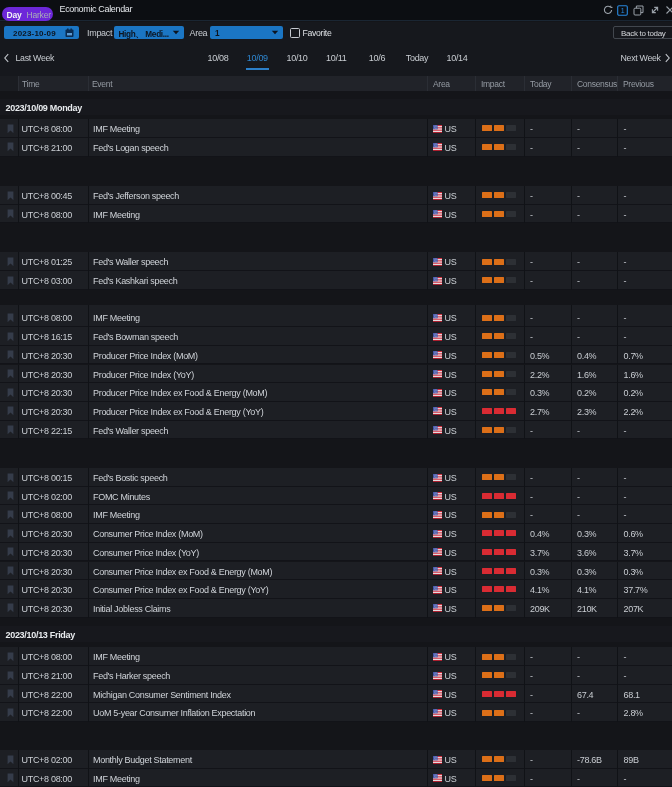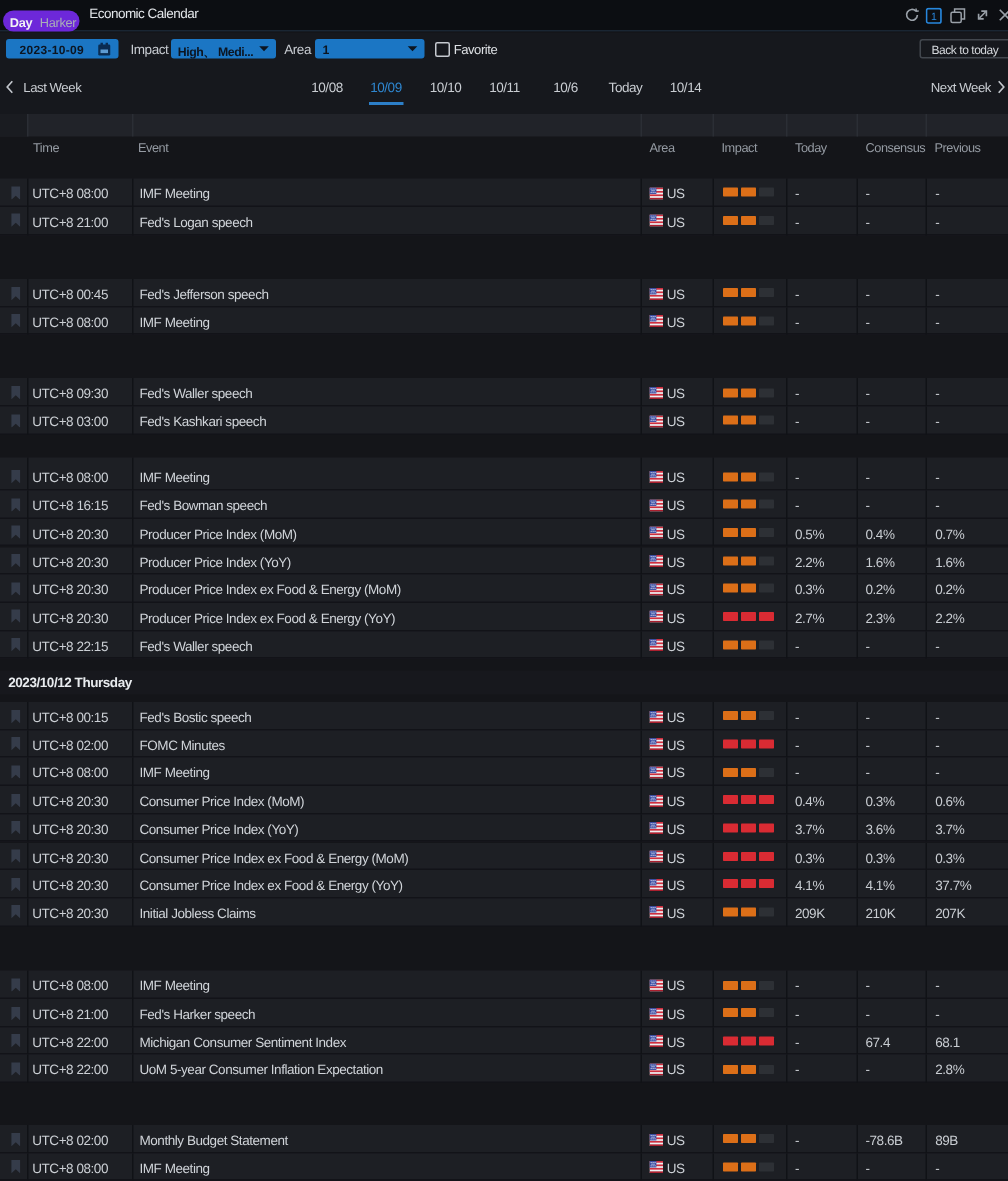--- a/index.html
+++ b/index.html
@@ -24,41 +24,42 @@
 .backbtn { position:absolute; left:613px; top:3.5px; width:66px; height:13px; border:1px solid #42474e; border-radius:2px; font-size:8px; color:#d4d7db; text-align:left; padding-left:7px; padding-top:2.5px; }
 .weekbar { position:absolute; left:0; top:44px; width:672px; height:32px; background:#16181d; }
 .chv { position:absolute; }
 .lw { position:absolute; left:15.5px; top:9.2px; font-size:8.8px; color:#c9cdd2; }
 .nw { position:absolute; left:620.5px; top:9.2px; font-size:8.8px; color:#c9cdd2; }
 .wd { position:absolute; top:9px; font-size:9px; color:#c9cdd2; transform:translateX(-50%); }
 .wd.on { color:#2e86cf;text-align:center; }
 .uline { position:absolute; left:246px; top:24px; width:22.5px; height:2px; background:#2c7fc8; }
 .thead { position:absolute; left:0; top:76px; width:672px; height:15px; background:#212329; }
 .thead .c0 { position:absolute; left:0; top:0; width:17.5px; height:15px; background:#1a1c21; }
-.thead span { position:absolute; top:17px; font-size:8.5px; color:#959ba3;text-align:right; }
+.thead span { position:absolute; top:3px; font-size:8.5px; color:#959ba3;text-align:right; }
 .thead .vb { position:absolute; top:0; width:1px; height:15px; background:#2b2e35; }
 .table { position:absolute; left:0; top:0; width:672px; height:787px; }
 .band { position:absolute; left:0; width:672px; height:16px; background:#17181d; font-size:9px; font-weight:bold; color:#e8ebee; padding-left:5.5px; padding-top:3.5px; }
 .row { position:absolute; left:0; width:672px; height:18.7px; background:#1d1f24; border-bottom:1px solid #121318; }
 .row .bm { position:absolute; left:7px; top:4.5px; }
 .row .tm { position:absolute; left:21.5px; top:5px; font-size:9px; color:#ccd0d5; }
 .row .ev { position:absolute; left:93px; top:5px; font-size:9px; color:#d0d4d9; }
 .row .ar { position:absolute; left:433px; top:5px; }
 .row .ar .flag { position:absolute; left:0; top:0.5px; }
 .row .ar .us { position:absolute; left:11.5px; top:0; font-size:9px; color:#cdd1d6; }
 .row .bars { position:absolute; left:481.5px; top:6.3px; width:40px; height:6px; }
 .row .bar { position:absolute; top:0; width:10.5px; height:6px; border-radius:0.5px; }
 .row .va { position:absolute; left:530px; top:5px; font-size:9px; color:#c9cdd2; }
 .row .vc { position:absolute; left:577px; top:5px; font-size:9px; color:#c9cdd2; }
 .row .vp { position:absolute; left:623.5px; top:5px; font-size:9px; color:#c9cdd2; }
 .row i.vl { position:absolute; top:0; width:1px; height:18.7px; background:#101216; }
 </style></head>
 <body>
 <div id="app">
   <div class="table">
+<div class="band" style="top:99.0px">2023/10/09 Monday</div>
 <div class="row" style="top:119.2px">
         <svg class="bm" width="7" height="9.5" viewBox="0 0 7 9.5">
           <path d="M0.6 0.4 h5.8 v8.8 l-2.9-2.7 -2.9 2.7 z" fill="#353c4a"></path>
         </svg>
         <span class="tm">UTC+8 08:00</span>
         <span class="ev">IMF Meeting</span>
         <span class="ar">
           <svg class="flag" width="9" height="8" viewBox="0 0 9 8">
             <rect width="9" height="8" fill="#edeff1"></rect>
             <rect y="0" width="9" height="1.15" fill="#cf2e3e"></rect>
@@ -213,21 +214,21 @@
         <i class="vl" style="left:427px"></i>
         <i class="vl" style="left:475px"></i>
         <i class="vl" style="left:524px"></i>
         <i class="vl" style="left:570.5px"></i>
         <i class="vl" style="left:617px"></i>
       </div>
 <div class="row" style="top:252.3px">
         <svg class="bm" width="7" height="9.5" viewBox="0 0 7 9.5">
           <path d="M0.6 0.4 h5.8 v8.8 l-2.9-2.7 -2.9 2.7 z" fill="#353c4a"></path>
         </svg>
-        <span class="tm">UTC+8 09:30</span>
+        <span class="tm">UTC+8 01:25</span>
         <span class="ev">Fed's Waller speech</span>
         <span class="ar">
           <svg class="flag" width="9" height="8" viewBox="0 0 9 8">
             <rect width="9" height="8" fill="#edeff1"></rect>
             <rect y="0" width="9" height="1.15" fill="#cf2e3e"></rect>
             <rect y="2.3" width="9" height="1.15" fill="#cf2e3e"></rect>
             <rect y="4.6" width="9" height="1.15" fill="#cf2e3e"></rect>
             <rect y="6.9" width="9" height="1.1" fill="#ab1f2e"></rect>
             <rect width="4.6" height="4.3" fill="#3b4da2"></rect>
             <circle cx="1.1" cy="1" r="0.4" fill="#e6e9f5"></circle>
@@ -619,21 +620,20 @@
         <span class="vc">-</span>
         <span class="vp">-</span>
         <i class="vl" style="left:17.5px"></i>
         <i class="vl" style="left:87.5px"></i>
         <i class="vl" style="left:427px"></i>
         <i class="vl" style="left:475px"></i>
         <i class="vl" style="left:524px"></i>
         <i class="vl" style="left:570.5px"></i>
         <i class="vl" style="left:617px"></i>
       </div>
-<div class="band" style="top:446.5px">2023/10/12 Thursday</div>
 <div class="row" style="top:468.0px">
         <svg class="bm" width="7" height="9.5" viewBox="0 0 7 9.5">
           <path d="M0.6 0.4 h5.8 v8.8 l-2.9-2.7 -2.9 2.7 z" fill="#353c4a"></path>
         </svg>
         <span class="tm">UTC+8 00:15</span>
         <span class="ev">Fed's Bostic speech</span>
         <span class="ar">
           <svg class="flag" width="9" height="8" viewBox="0 0 9 8">
             <rect width="9" height="8" fill="#edeff1"></rect>
             <rect y="0" width="9" height="1.15" fill="#cf2e3e"></rect>
@@ -948,20 +948,21 @@
         <span class="vc">210K</span>
         <span class="vp">207K</span>
         <i class="vl" style="left:17.5px"></i>
         <i class="vl" style="left:87.5px"></i>
         <i class="vl" style="left:427px"></i>
         <i class="vl" style="left:475px"></i>
         <i class="vl" style="left:524px"></i>
         <i class="vl" style="left:570.5px"></i>
         <i class="vl" style="left:617px"></i>
       </div>
+<div class="band" style="top:626.0px">2023/10/13 Friday</div>
 <div class="row" style="top:647.3px">
         <svg class="bm" width="7" height="9.5" viewBox="0 0 7 9.5">
           <path d="M0.6 0.4 h5.8 v8.8 l-2.9-2.7 -2.9 2.7 z" fill="#353c4a"></path>
         </svg>
         <span class="tm">UTC+8 08:00</span>
         <span class="ev">IMF Meeting</span>
         <span class="ar">
           <svg class="flag" width="9" height="8" viewBox="0 0 9 8">
             <rect width="9" height="8" fill="#edeff1"></rect>
             <rect y="0" width="9" height="1.15" fill="#cf2e3e"></rect>

